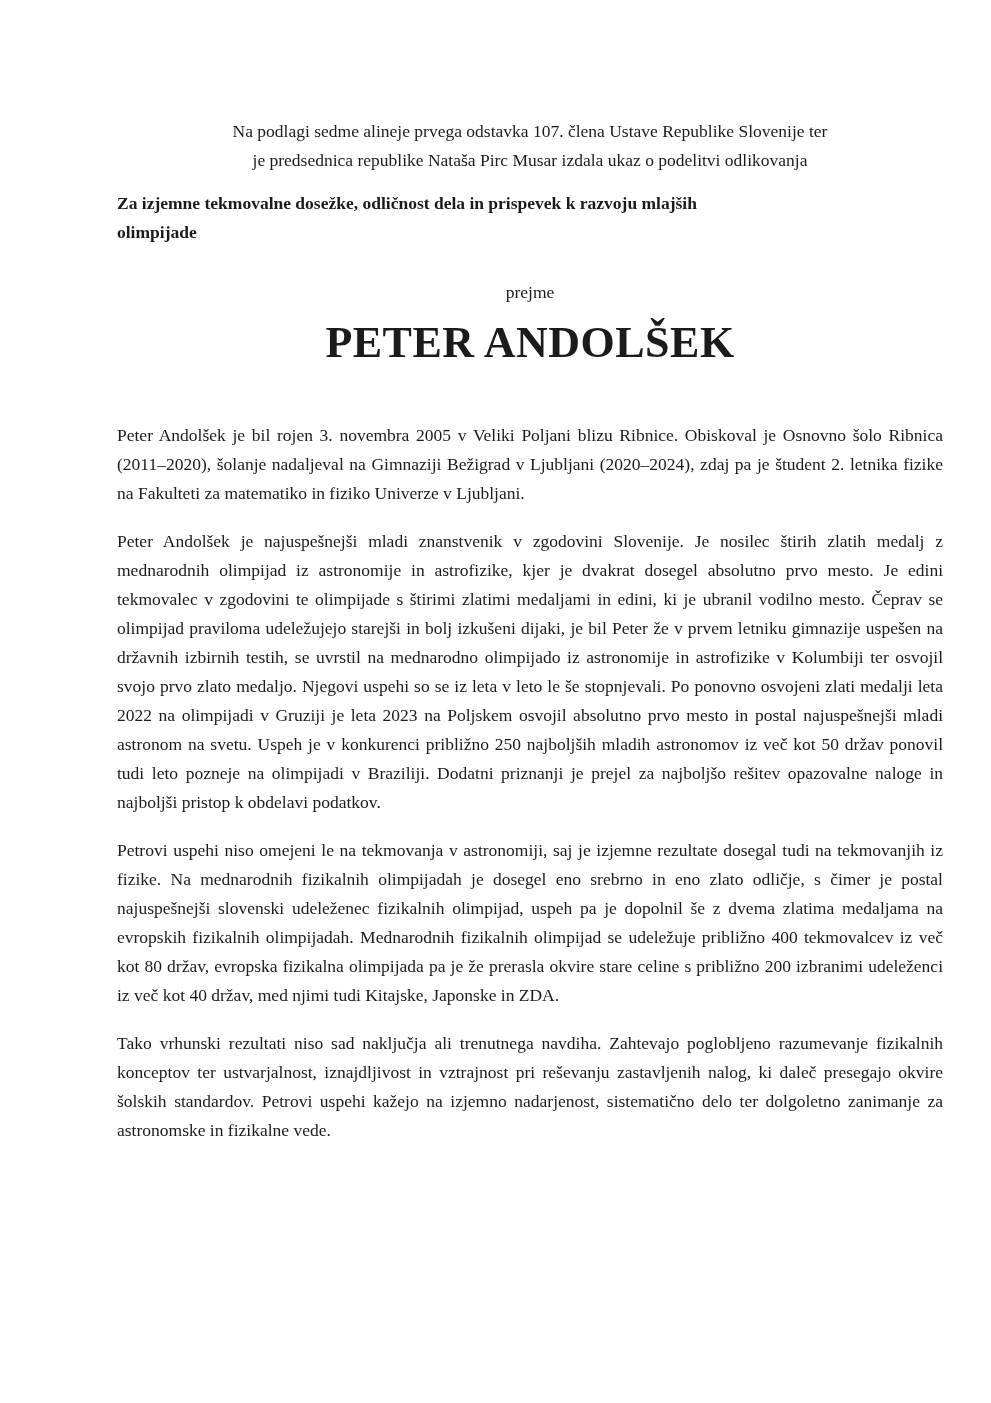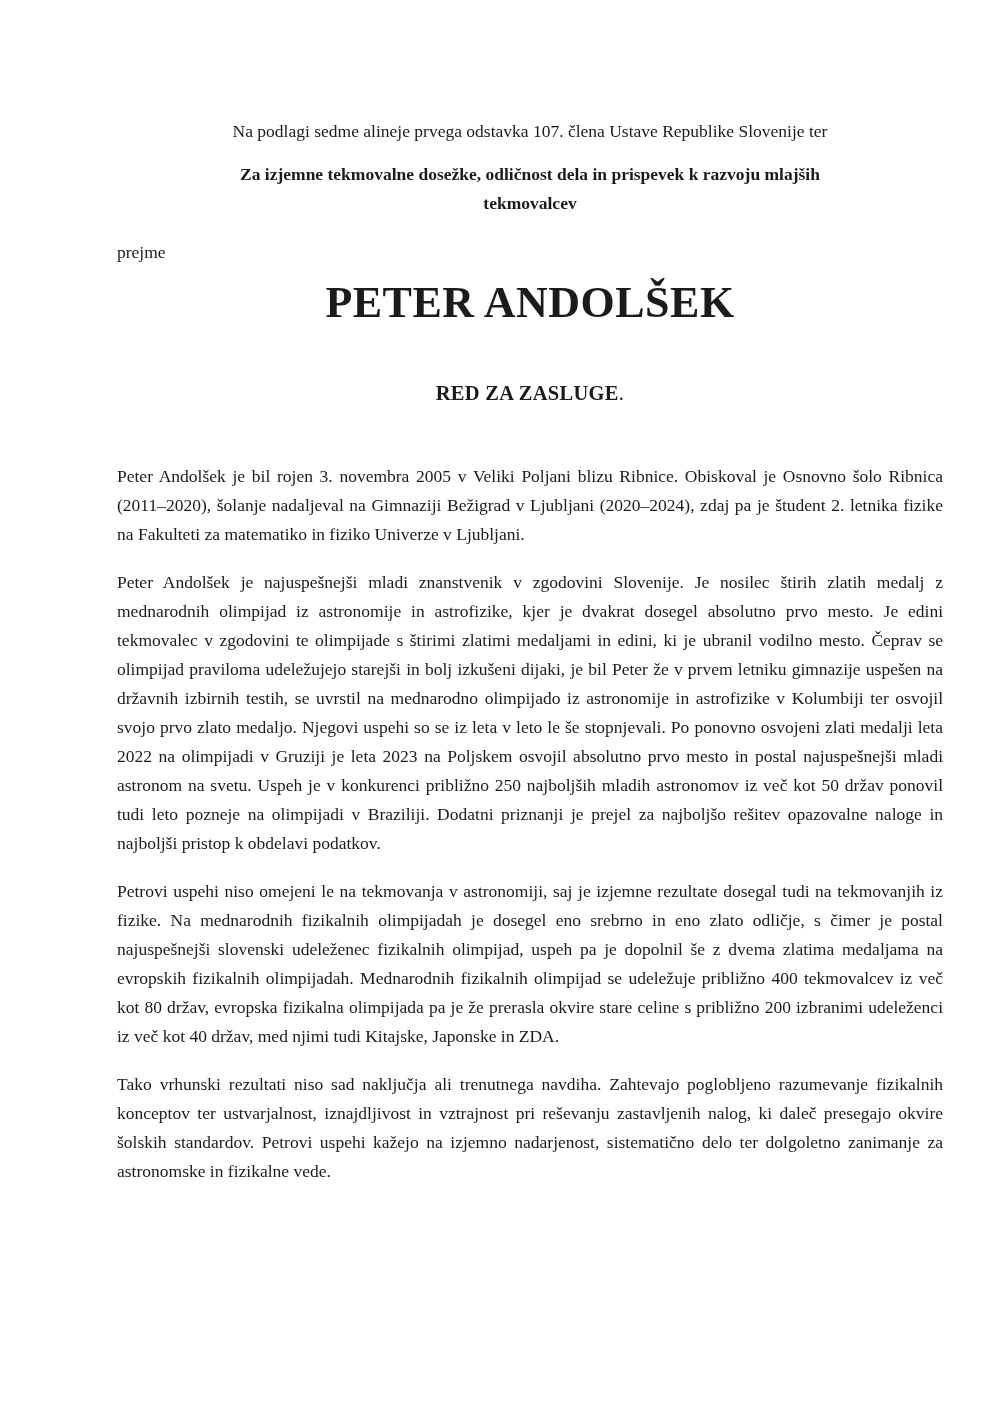--- a/index.html
+++ b/index.html
@@ -20,25 +20,25 @@
     font-family: "Liberation Serif", "DejaVu Serif", serif;
     font-size: 17.5px;
     line-height: 29px;
     overflow: hidden;
   }
   .preamble {
     text-align: center;
   }
   .citation {
     margin-top: 14px;
-    text-align: center;
     font-weight: bold;
   }
   .receives {
-    margin-top: 20px;
+    margin-top: 31px;
+    text-align: center;
   }
   .recipient-name {
     margin: 13px 0 0 0;
     text-align: center;
     font-size: 44px;
     line-height: 45px;
     font-weight: bold;
     letter-spacing: 0.5px;
   }
   .award-title {
@@ -61,32 +61,32 @@
     text-justify: inter-word;
   }
 </style>
 </head>
 <body>
 
 <div class="page">
 
   <header class="preamble">
     <div>Na podlagi sedme alineje prvega odstavka 107. člena Ustave Republike Slovenije ter</div>
+    <div>je predsednica republike Nataša Pirc Musar izdala ukaz o podelitvi odlikovanja</div>
   </header>
 
   <div class="citation">
     <div>Za izjemne tekmovalne dosežke, odličnost dela in prispevek k razvoju mlajših</div>
-    <div>tekmovalcev</div>
+    <div>olimpijade</div>
   </div>
 
   <div class="receives">prejme</div>
 
   <h1 class="recipient-name">PETER ANDOLŠEK</h1>
 
-  <h2 class="award-title"><span>RED ZA ZASLUGE</span><span class="suffix">.</span></h2>
 
   <main class="body-text">
     <p>Peter Andolšek je bil rojen 3. novembra 2005 v Veliki Poljani blizu Ribnice. Obiskoval je Osnovno šolo Ribnica (2011–2020), šolanje nadaljeval na Gimnaziji Bežigrad v Ljubljani (2020–2024), zdaj pa je študent 2. letnika fizike na Fakulteti za matematiko in fiziko Univerze v Ljubljani.</p>
     <p>Peter Andolšek je najuspešnejši mladi znanstvenik v zgodovini Slovenije. Je nosilec štirih zlatih medalj z mednarodnih olimpijad iz astronomije in astrofizike, kjer je dvakrat dosegel absolutno prvo mesto. Je edini tekmovalec v zgodovini te olimpijade s štirimi zlatimi medaljami in edini, ki je ubranil vodilno mesto. Čeprav se olimpijad praviloma udeležujejo starejši in bolj izkušeni dijaki, je bil Peter že v prvem letniku gimnazije uspešen na državnih izbirnih testih, se uvrstil na mednarodno olimpijado iz astronomije in astrofizike v Kolumbiji ter osvojil svojo prvo zlato medaljo. Njegovi uspehi so se iz leta v leto le še stopnjevali. Po ponovno osvojeni zlati medalji leta 2022 na olimpijadi v Gruziji je leta 2023 na Poljskem osvojil absolutno prvo mesto in postal najuspešnejši mladi astronom na svetu. Uspeh je v konkurenci približno 250 najboljših mladih astronomov iz več kot 50 držav ponovil tudi leto pozneje na olimpijadi v Braziliji. Dodatni priznanji je prejel za najboljšo rešitev opazovalne naloge in najboljši pristop k obdelavi podatkov.</p>
     <p>Petrovi uspehi niso omejeni le na tekmovanja v astronomiji, saj je izjemne rezultate dosegal tudi na tekmovanjih iz fizike. Na mednarodnih fizikalnih olimpijadah je dosegel eno srebrno in eno zlato odličje, s čimer je postal najuspešnejši slovenski udeleženec fizikalnih olimpijad, uspeh pa je dopolnil še z dvema zlatima medaljama na evropskih fizikalnih olimpijadah. Mednarodnih fizikalnih olimpijad se udeležuje približno 400 tekmovalcev iz več kot 80 držav, evropska fizikalna olimpijada pa je že prerasla okvire stare celine s približno 200 izbranimi udeleženci iz več kot 40 držav, med njimi tudi Kitajske, Japonske in ZDA.</p>
     <p>Tako vrhunski rezultati niso sad naključja ali trenutnega navdiha. Zahtevajo poglobljeno razumevanje fizikalnih konceptov ter ustvarjalnost, iznajdljivost in vztrajnost pri reševanju zastavljenih nalog, ki daleč presegajo okvire šolskih standardov. Petrovi uspehi kažejo na izjemno nadarjenost, sistematično delo ter dolgoletno zanimanje za astronomske in fizikalne vede.</p>
   </main>
 
 </div>
 

